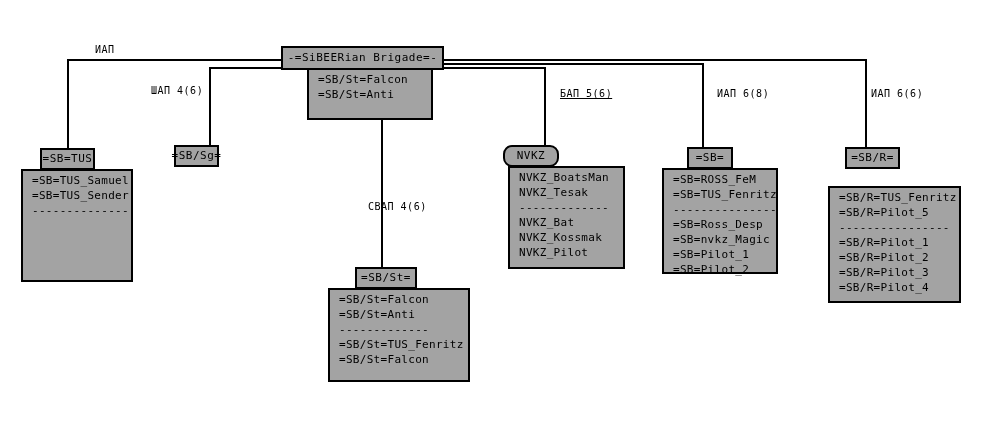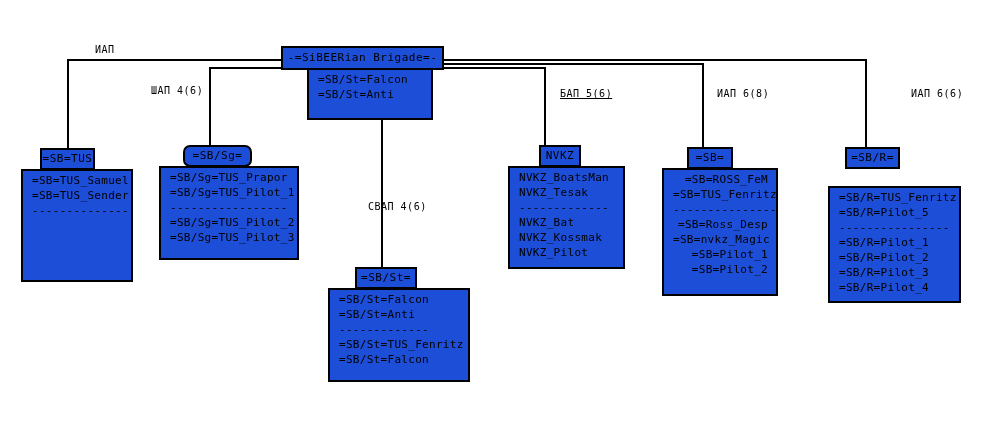--- a/index.html
+++ b/index.html
@@ -32,21 +32,21 @@
     color: #000000;
     white-space: nowrap;
     letter-spacing: 0.5px;
     text-align: right;
   }
 
   
   .box {
     position: absolute;
     border: 2px solid #000000;
-    background: #1d4ed8;
+    background: #a3a3a3;
     box-sizing: border-box;
   }
   .box.header {
     display: flex;
     align-items: center;
     justify-content: center;
     z-index: 3;
   }
   .box.body {
     z-index: 2;
@@ -95,77 +95,70 @@
   <div class="line v" style="left:702px; top:63px; height:84px;"></div>
 
   <div class="line h" style="left:438px; top:59px; width:429px;"></div>
   <div class="line v" style="left:865px; top:59px; height:88px;"></div>
 
   <div class="edge-label" style="left:95px; top:44px;">ИАП</div>
   <div class="edge-label" style="left:151px; top:85px;">ШАП 4(6)</div>
   <div class="edge-label" style="left:368px; top:201px;">СВАП 4(6)</div>
   <div class="edge-label" style="left:560px; top:88px;text-decoration:underline;">БАП 5(6)</div>
   <div class="edge-label" style="left:717px; top:88px;">ИАП 6(8)</div>
-  <div class="edge-label" style="left:871px; top:88px;margin-left:40px;">ИАП 6(6)</div>
+  <div class="edge-label" style="left:871px; top:88px;">ИАП 6(6)</div>
 
   <div class="box header" style="left:281px; top:46px; width:163px; height:24px;">
     <span class="box-title">-=SiBEERian Brigade=-</span>
   </div>
   <div class="box body root-body" style="left:307px; top:68px; width:126px; height:52px;">
     <div class="member">=SB/St=Falcon</div>
     <div class="member">=SB/St=Anti</div>
   </div>
 
   <div class="box header" style="left:40px; top:148px; width:55px; height:22px;">
     <span class="box-title">=SB=TUS</span>
   </div>
   <div class="box body" style="left:21px; top:169px; width:112px; height:113px;">
     <div class="member">=SB=TUS_Samuel</div>
     <div class="member">=SB=TUS_Sender</div>
     <div class="sep">--------------</div>
   </div>
 
-  <div class="box header" style="left:183px; top:145px; width:69px; height:22px;border-radius:7px;">
+  <div class="box header" style="left:174px; top:145px; width:45px; height:22px;">
     <span class="box-title">=SB/Sg=</span>
-  </div>
-  <div class="box body" style="left:159px; top:166px; width:140px; height:94px;">
-    <div class="member">=SB/Sg=TUS_Prapor</div>
-    <div class="member">=SB/Sg=TUS_Pilot_1</div>
-    <div class="sep">-----------------</div>
-    <div class="member">=SB/Sg=TUS_Pilot_2</div>
-    <div class="member">=SB/Sg=TUS_Pilot_3</div>
   </div>
 
   <div class="box header" style="left:355px; top:267px; width:62px; height:22px;align-items:center;">
     <span class="box-title">=SB/St=</span>
   </div>
   <div class="box body" style="left:328px; top:288px; width:142px; height:94px;">
     <div class="member">=SB/St=Falcon</div>
     <div class="member">=SB/St=Anti</div>
     <div class="sep">-------------</div>
     <div class="member">=SB/St=TUS_Fenritz</div>
     <div class="member">=SB/St=Falcon</div>
   </div>
 
-  <div class="box header" style="left:539px; top:145px; width:42px; height:22px;">
+  <div class="box header" style="left:503px; top:145px; width:56px; height:22px;border-radius:9px;">
     <span class="box-title">NVKZ</span>
   </div>
   <div class="box body" style="left:508px; top:166px; width:117px; height:103px;">
     <div class="member">NVKZ_BoatsMan</div>
     <div class="member">NVKZ_Tesak</div>
     <div class="sep">-------------</div>
     <div class="member">NVKZ_Bat</div>
     <div class="member">NVKZ_Kossmak</div>
     <div class="member">NVKZ_Pilot</div>
   </div>
 
   <div class="box header" style="left:687px; top:147px; width:46px; height:22px;">
     <span class="box-title">=SB=</span>
   </div>
-  <div class="box body" style="left:662px; top:168px; width:116px; height:128px;text-align:right;">
+  <div class="box body" style="left:662px; top:168px; width:116px; height:106px;">
     <div class="member">=SB=ROSS_FeM</div>
     <div class="member">=SB=TUS_Fenritz</div>
     <div class="sep">---------------</div>
     <div class="member">=SB=Ross_Desp</div>
     <div class="member">=SB=nvkz_Magic</div>
     <div class="member">=SB=Pilot_1</div>
     <div class="member">=SB=Pilot_2</div>
   </div>
 
   <div class="box header" style="left:845px; top:147px; width:55px; height:22px;">

